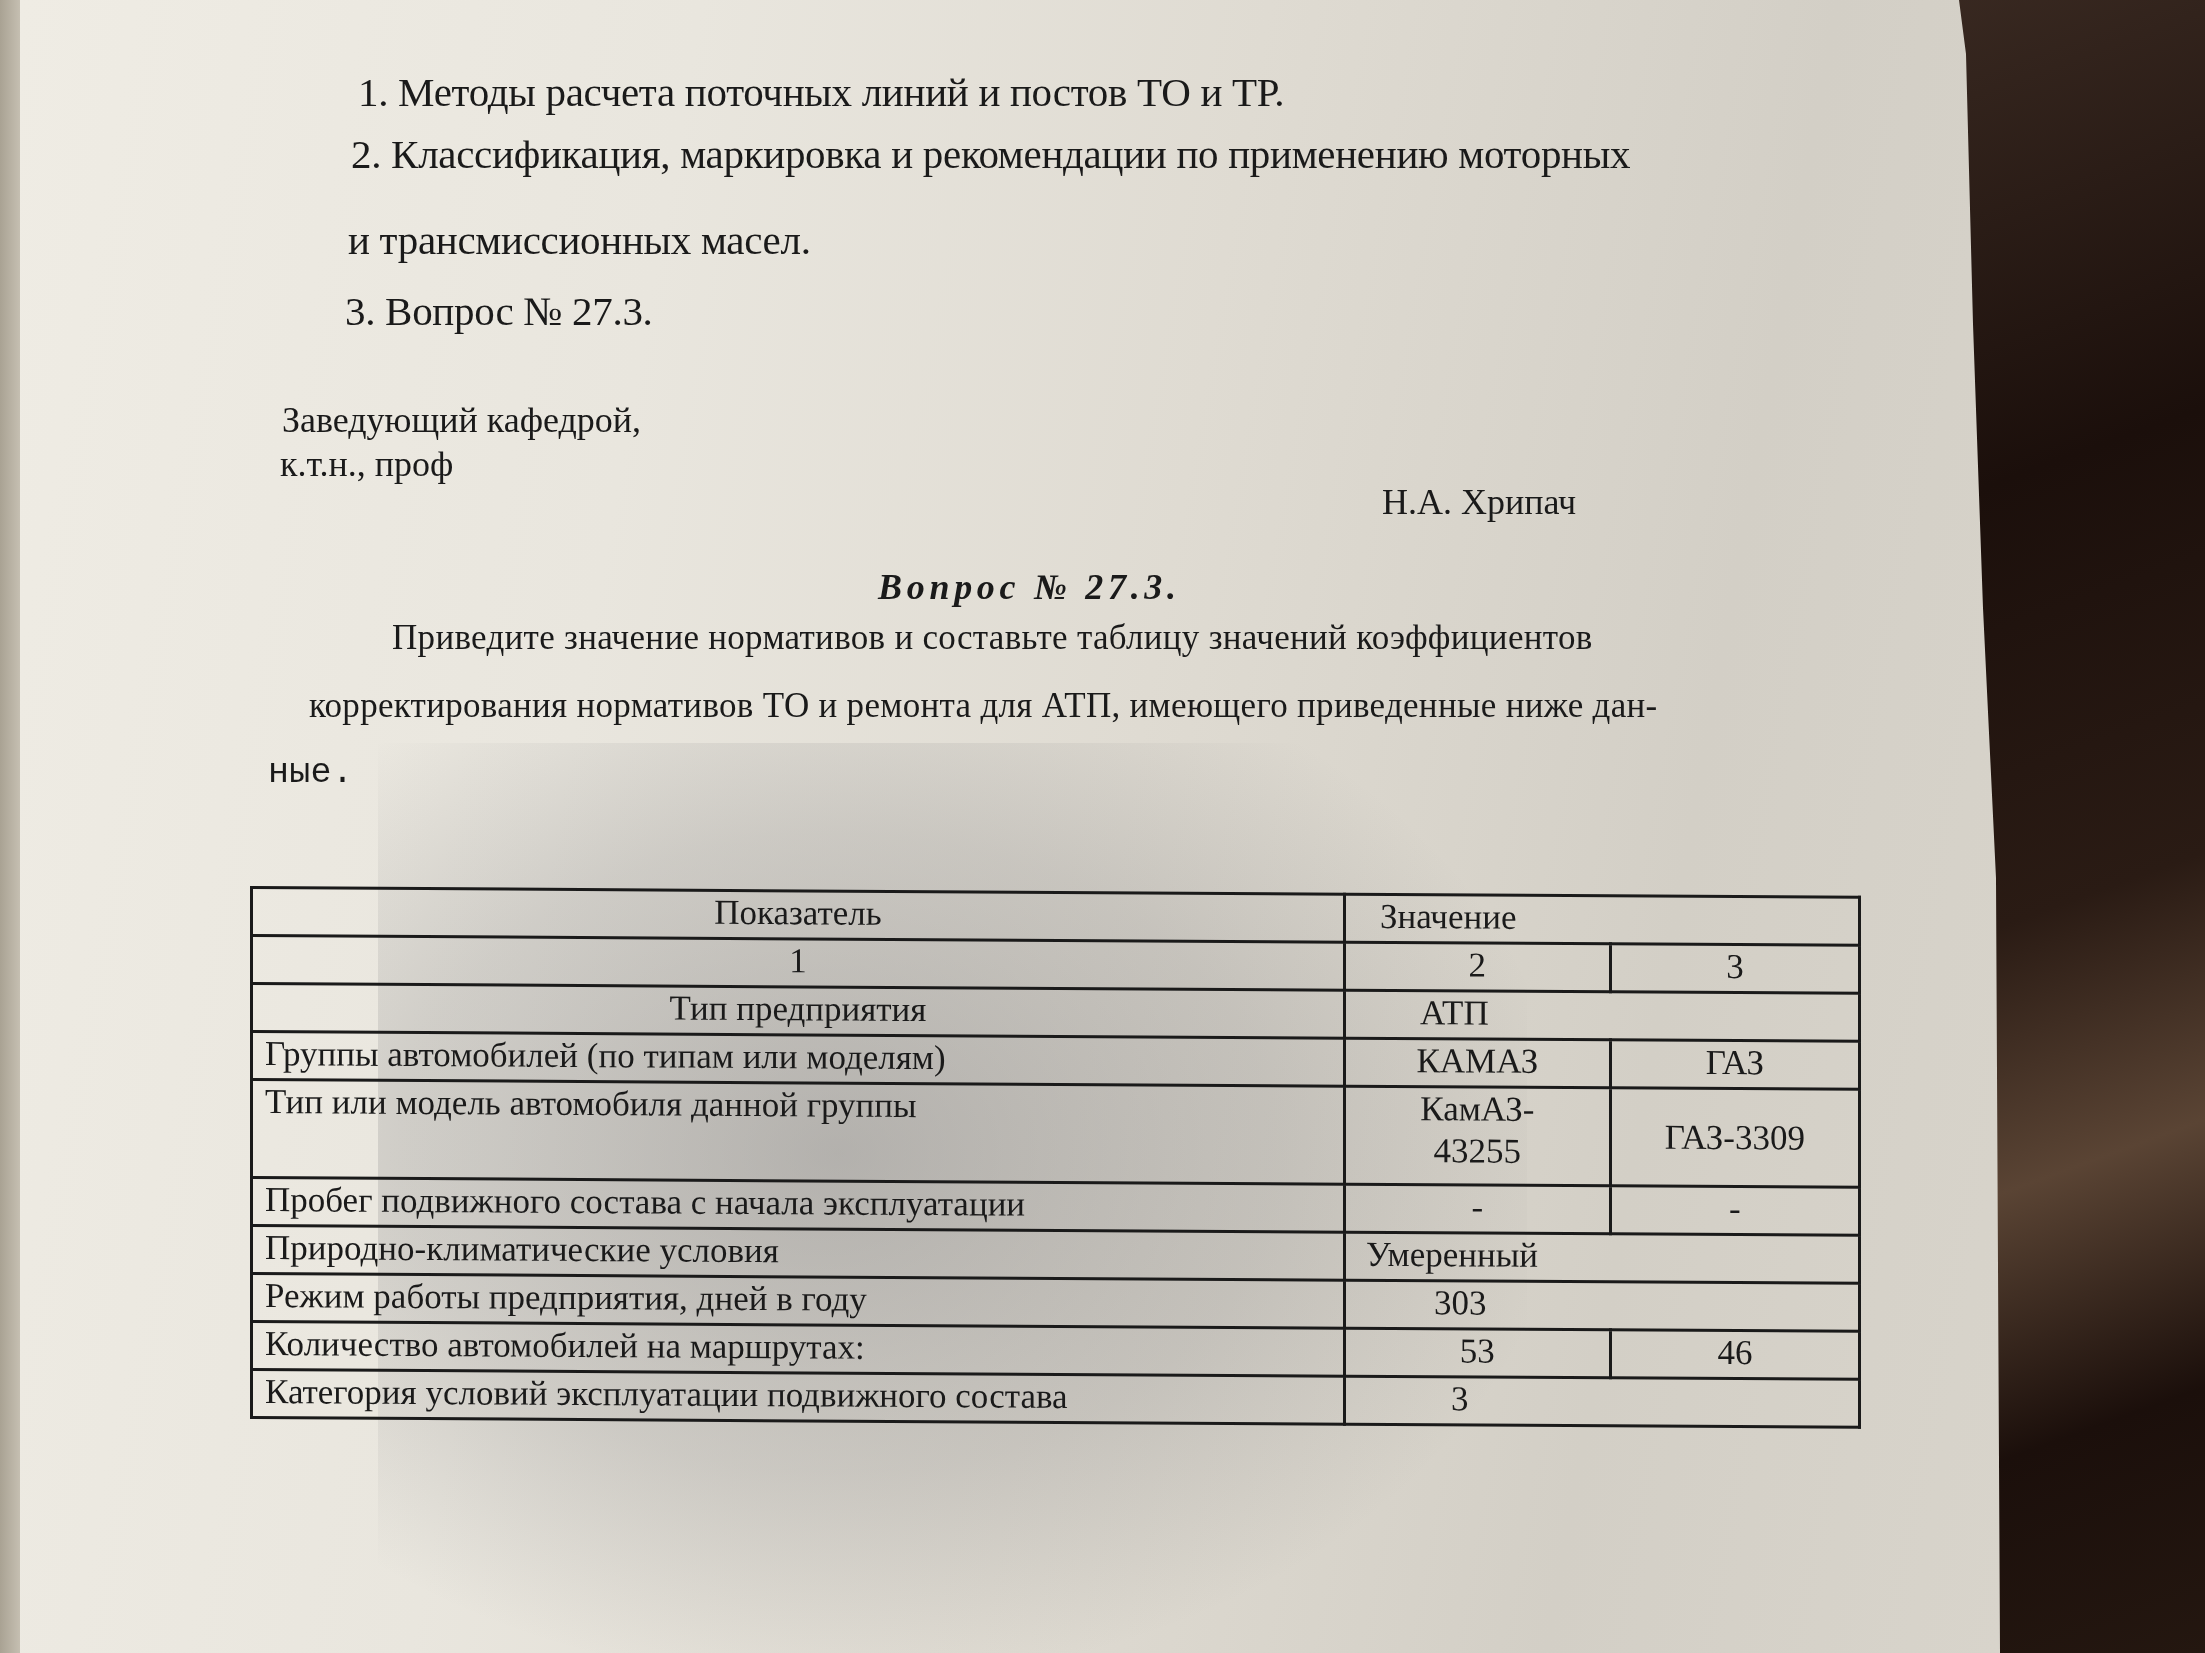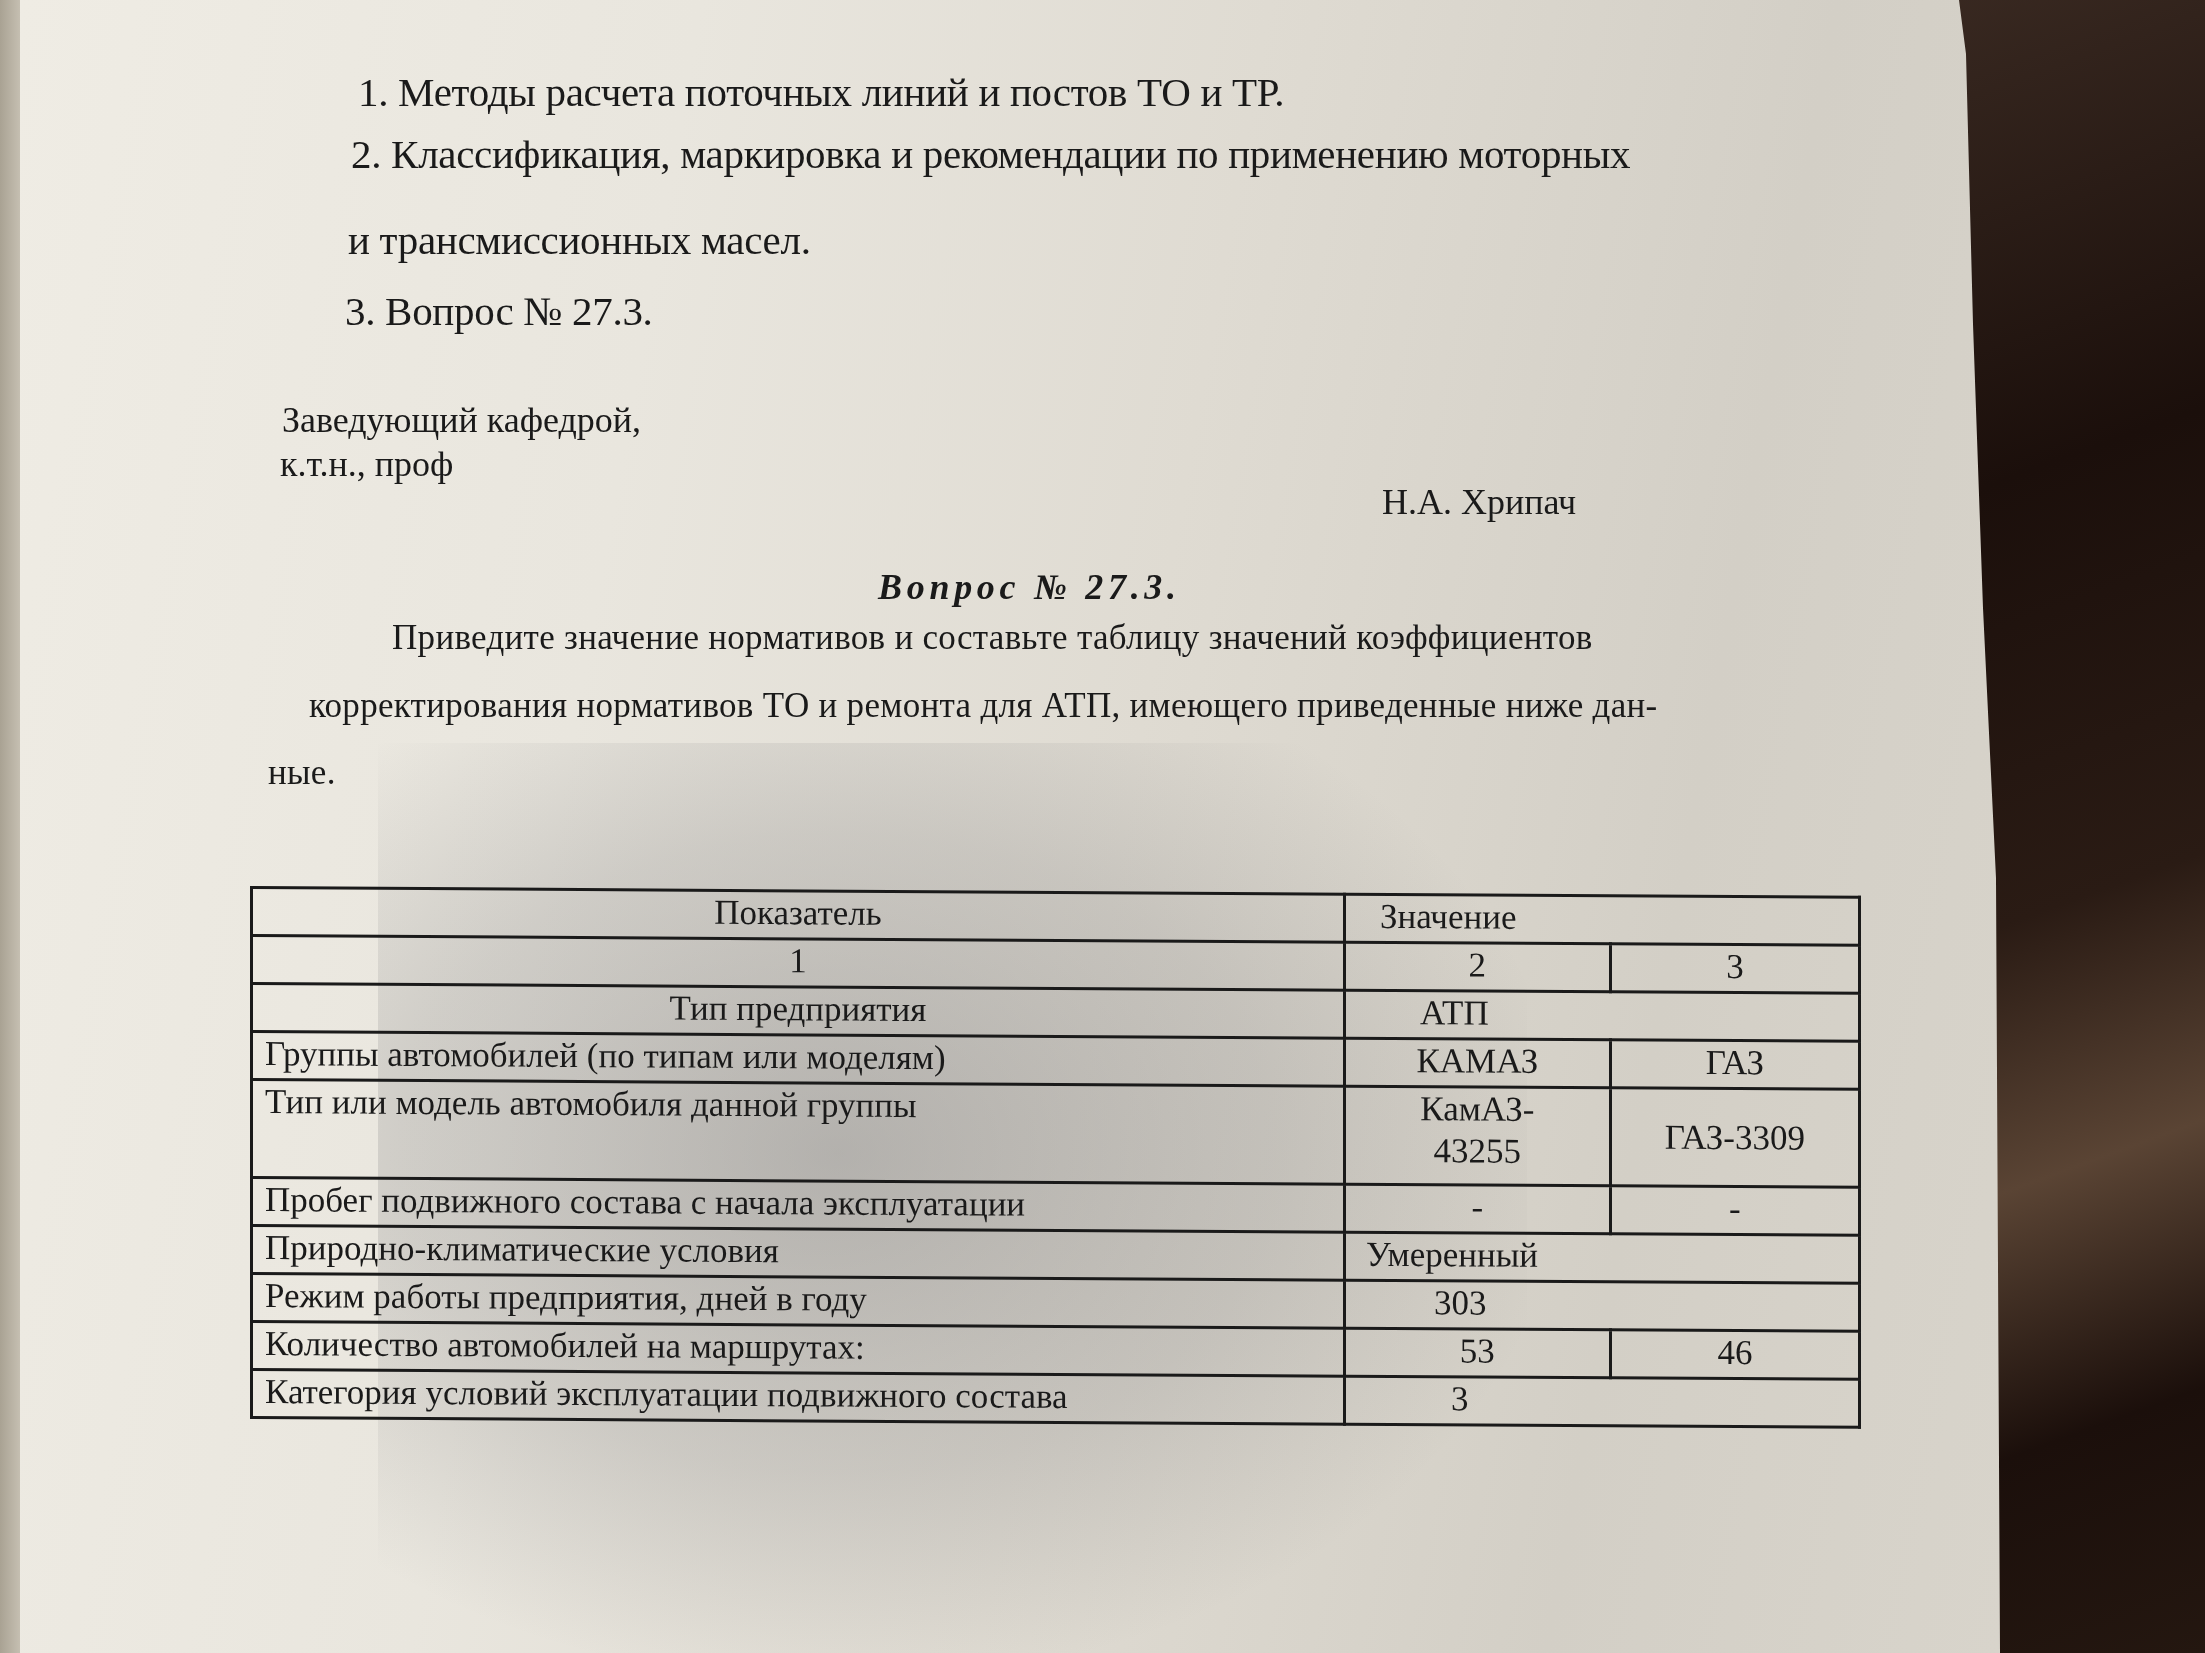--- a/index.html
+++ b/index.html
@@ -65,21 +65,21 @@
 <div>
   <div class="abs sig" style="left:282px; top:399px;">Заведующий кафедрой,</div>
   <div class="abs sig" style="left:280px; top:443px;">к.т.н., проф</div>
   <div class="abs sig" style="left:1382px; top:449px;margin-top:32px;">Н.А. Хрипач</div>
 </div>
 
 <div>
   <div class="abs q-title" style="left:878px; top:566px;">Вопрос № 27.3.</div>
   <div class="abs para" style="left:392px; top:618px;">Приведите значение нормативов и составьте таблицу значений коэффициентов</div>
   <div class="abs para" style="left:269px; top:686px;margin-left:40px;">корректирования нормативов ТО и ремонта для АТП, имеющего приведенные ниже дан-</div>
-  <div class="abs para" style="left:268px; top:753px;">ные.</div>
+  <div class="abs para" style="left:268px; top:753px;font-family:Liberation Mono, monospace;">ные.</div>
 </div>
 
 <table class="data">
   <tbody>
       <tr>
     <td class="c col1">Показатель</td>
     <td class="l" colspan="2" style="padding-left:34px;">Значение</td>
   </tr>
   <tr>
     <td class="c col1">1</td>

